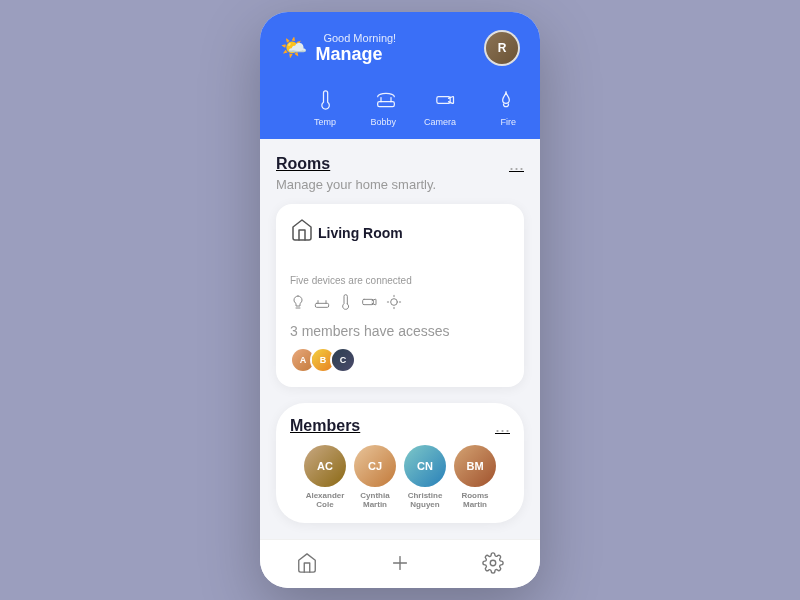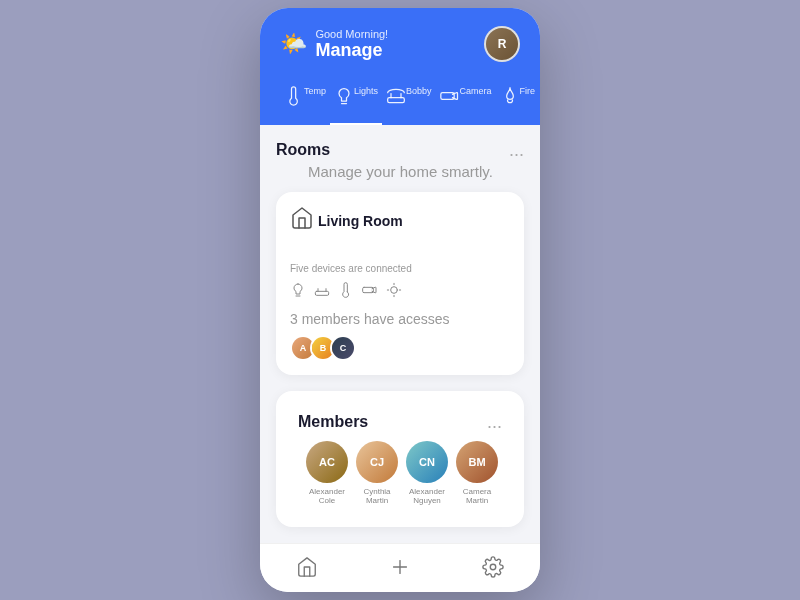--- a/index.html
+++ b/index.html
@@ -39,20 +39,21 @@
     .weather-icon {
       font-size: 22px;
     }
     .greeting-text {
       display: flex;
       flex-direction: column;
     }
     .good-morning {
       color: rgba(255,255,255,0.85);
       font-size: 11px;
+      margin-left: 8px;
     }
     .user-name {
       color: #fff;
       font-size: 18px;
       font-weight: 700;
     }
     .avatar {
       width: 36px;
       height: 36px;
       border-radius: 50%;
@@ -75,21 +76,22 @@
       font-weight: bold;
     }
     
     .nav-tabs {
       display: flex;
       gap: 0;
     }
     .nav-tab {
       flex: 1;
       display: flex;
-      align-items: flex-start;
+      flex-direction: column;
+      align-items: flex-end;
       padding: 8px 4px 10px;
       cursor: pointer;
       border-bottom: 2px solid transparent;
       position: relative;
     }
     .nav-tab.active {
       border-bottom: 2px solid #fff;
     }
     .nav-tab-icon {
       font-size: 18px;
@@ -105,37 +107,37 @@
     .content {
       padding: 16px;
       background: #f3f4f8;
     }
     
     .section-header {
       display: flex;
       justify-content: space-between;
       align-items: flex-start;
       margin-bottom: 4px;
+      text-decoration: underline;
     }
     .section-title {
       font-size: 16px;
       font-weight: 700;
       color: #1a1a2e;
     }
     .more-btn {
       color: #aaa;
       font-size: 18px;
       cursor: pointer;
       line-height: 1;
     }
     .section-subtitle {
-      font-size: 15px;
+      font-size: 13px;
       color: #999;
       margin-bottom: 12px;
-      margin-left: 32px;
     }
     
     .room-card {
       background: #fff;
       border-radius: 16px;
       padding: 14px;
       box-shadow: 0 2px 12px rgba(0,0,0,0.06);
       margin-bottom: 16px;
     }
     .room-header {
@@ -194,27 +196,27 @@
       font-size: 9px;
       font-weight: bold;
       color: white;
     }
     .av1 { background: linear-gradient(135deg, #e8a87c, #c47a3a); }
     .av2 { background: linear-gradient(135deg, #f4d03f, #e67e22); }
     .av3 { background: linear-gradient(135deg, #2c3e50, #4a4a6a); }
     
     .members-section {
       background: #fff;
-      border-radius: 16px;
-      padding: 22px;
+      border-radius: 29px;
+      padding: 14px;
       box-shadow: 0 2px 12px rgba(0,0,0,0.06);
     }
     .members-grid {
       display: flex;
-      justify-content: flex-end;
+      justify-content: center;
       margin-top: 10px;
     }
     .member-item {
       display: flex;
       flex-direction: column;
       align-items: center;
       gap: 4px;
     }
     .member-photo {
       width: 42px;
@@ -229,20 +231,21 @@
     }
     .m1 { background: linear-gradient(135deg, #c8a882, #8B6914); }
     .m2 { background: linear-gradient(135deg, #e8c49a, #c27a3a); }
     .m3 { background: linear-gradient(135deg, #7ec8c8, #2980b9); }
     .m4 { background: linear-gradient(135deg, #d4a373, #a0522d); }
     .member-name {
       font-size: 8px;
       color: #888;
       text-align: center;
       max-width: 50px;
+      font-weight: bold;
     }
     
     .bottom-nav {
       background: #fff;
       display: flex;
       justify-content: space-around;
       align-items: center;
       padding: 12px 0 14px;
       border-top: 1px solid #f0f0f0;
     }
@@ -304,28 +307,20 @@
 
     <div class="nav-tabs">
       <div class="nav-tab">
         <span class="nav-tab-icon">
           <svg class="icon-svg" viewBox="0 0 24 24">
               <path d="M14 14.76V3.5a2.5 2.5 0 0 0-5 0v11.26a4.5 4.5 0 1 0 5 0z"></path>
             </svg>
         </span>
         <span class="nav-tab-label">Temp</span>
       </div>
-      <div class="nav-tab active">
-        <span class="nav-tab-icon">
-          <svg class="icon-svg" viewBox="0 0 24 24">
-              <path d="M9 21h6M12 3a6 6 0 0 1 6 6c0 2.2-1.2 4.1-3 5.2V18H9v-3.8C7.2 13.1 6 11.2 6 9a6 6 0 0 1 6-6z"></path>
-            </svg>
-        </span>
-        <span class="nav-tab-label">Lights</span>
-      </div>
       <div class="nav-tab">
         <span class="nav-tab-icon">
           <svg class="icon-svg" viewBox="0 0 24 24">
               <rect x="2" y="14" width="20" height="6" rx="2"></rect>
               <path d="M6 14V9M18 14V9M2 8c0-2.2 4.5-4 10-4s10 1.8 10 4"></path>
             </svg>
         </span>
         <span class="nav-tab-label">Bobby</span>
       </div>
       <div class="nav-tab">
@@ -422,25 +417,25 @@
         <div class="member-item">
           <div class="member-photo m1">AC</div>
           <span class="member-name">Alexander Cole</span>
         </div>
         <div class="member-item">
           <div class="member-photo m2">CJ</div>
           <span class="member-name">Cynthia Martin</span>
         </div>
         <div class="member-item">
           <div class="member-photo m3">CN</div>
-          <span class="member-name">Alexander Nguyen</span>
+          <span class="member-name">Christine Nguyen</span>
         </div>
         <div class="member-item">
           <div class="member-photo m4">BM</div>
-          <span class="member-name">Camera Martin</span>
+          <span class="member-name">Rooms Martin</span>
         </div>
       </div>
     </div>
   </div>
 
   <div class="bottom-nav">
     <div class="bottom-nav-item">
       <svg class="icon-svg-nav" viewBox="0 0 24 24">
           <path d="M3 9l9-7 9 7v11a2 2 0 0 1-2 2H5a2 2 0 0 1-2-2z"></path>
           <polyline points="9 22 9 12 15 12 15 22"></polyline>

